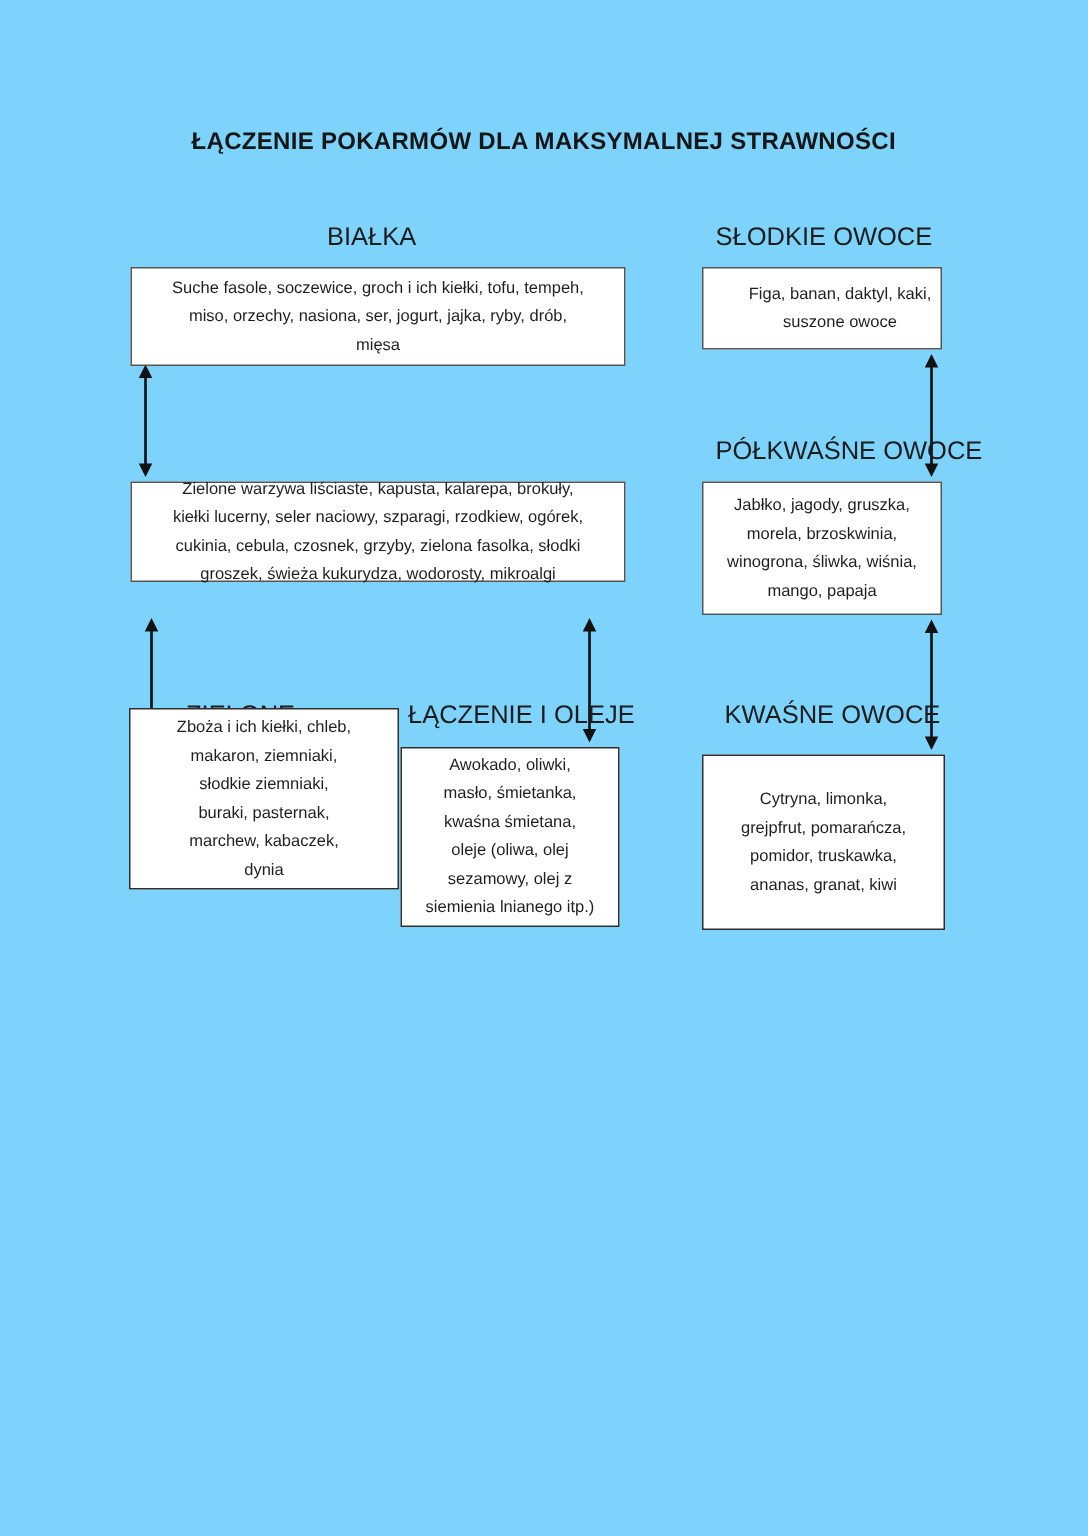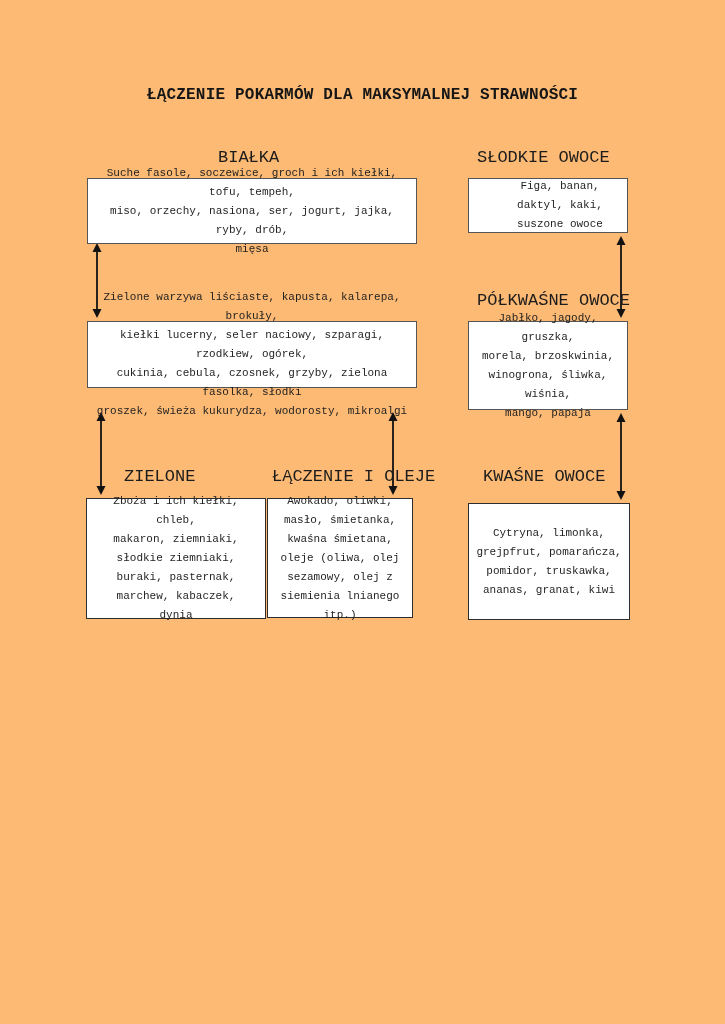--- a/index.html
+++ b/index.html
@@ -1,21 +1,21 @@
 <!DOCTYPE html>
 <html><head>
 <meta charset="utf-8">
 <style>
   html, body { margin: 0; padding: 0; background: #ffffff; }
   .page {
     position: relative;
     width: 725px;
     height: 1024px;
-    background: #fdba74;
-    font-family: Liberation Mono, monospace;
+    background: #7dd3fc;
+    font-family: Liberation Sans, sans-serif;
     color: #1f1f1f;
     overflow: hidden;
   }
   .title {
     position: absolute;
     left: 0; top: 86px;
     width: 725px;
     text-align: center;
     font-size: 16px;
     font-weight: bold;
@@ -49,21 +49,21 @@
   #lbl-zielone   { left: 122px; top: 291px; }
   #lbl-polkwasne { left: 477px; top: 291px; text-align: right; }
   #lbl-skrobia   { left: 124px; top: 467px; }
   #lbl-tluszcze  { left: 272px; top: 467px; }
   #lbl-kwasne    { left: 483px; top: 467px; }
 
   #box-bialka    { left: 87px;  top: 178px; width: 330px; height: 66px; }
   #box-slodkie   { left: 468px; top: 178px; width: 160px; height: 55px; padding-left: 30px; }
   #box-zielone   { left: 87px;  top: 321px; width: 330px; height: 67px; }
   #box-polkwasne { left: 468px; top: 321px; width: 160px; height: 89px; }
-  #box-skrobia   { left: 86px;  top: 498px; width: 180px; height: 121px; }
+  #box-skrobia   { left: 86px;  top: 472px; width: 180px; height: 121px; }
   #box-tluszcze  { left: 267px; top: 498px; width: 146px; height: 120px; }
   #box-kwasne    { left: 468px; top: 503px; width: 162px; height: 117px;
                    align-items: center; padding-top: 2px; }
 
   .arrows {
     position: absolute;
     left: 0; top: 0;
     width: 725px; height: 1024px;
     pointer-events: none;
   }

